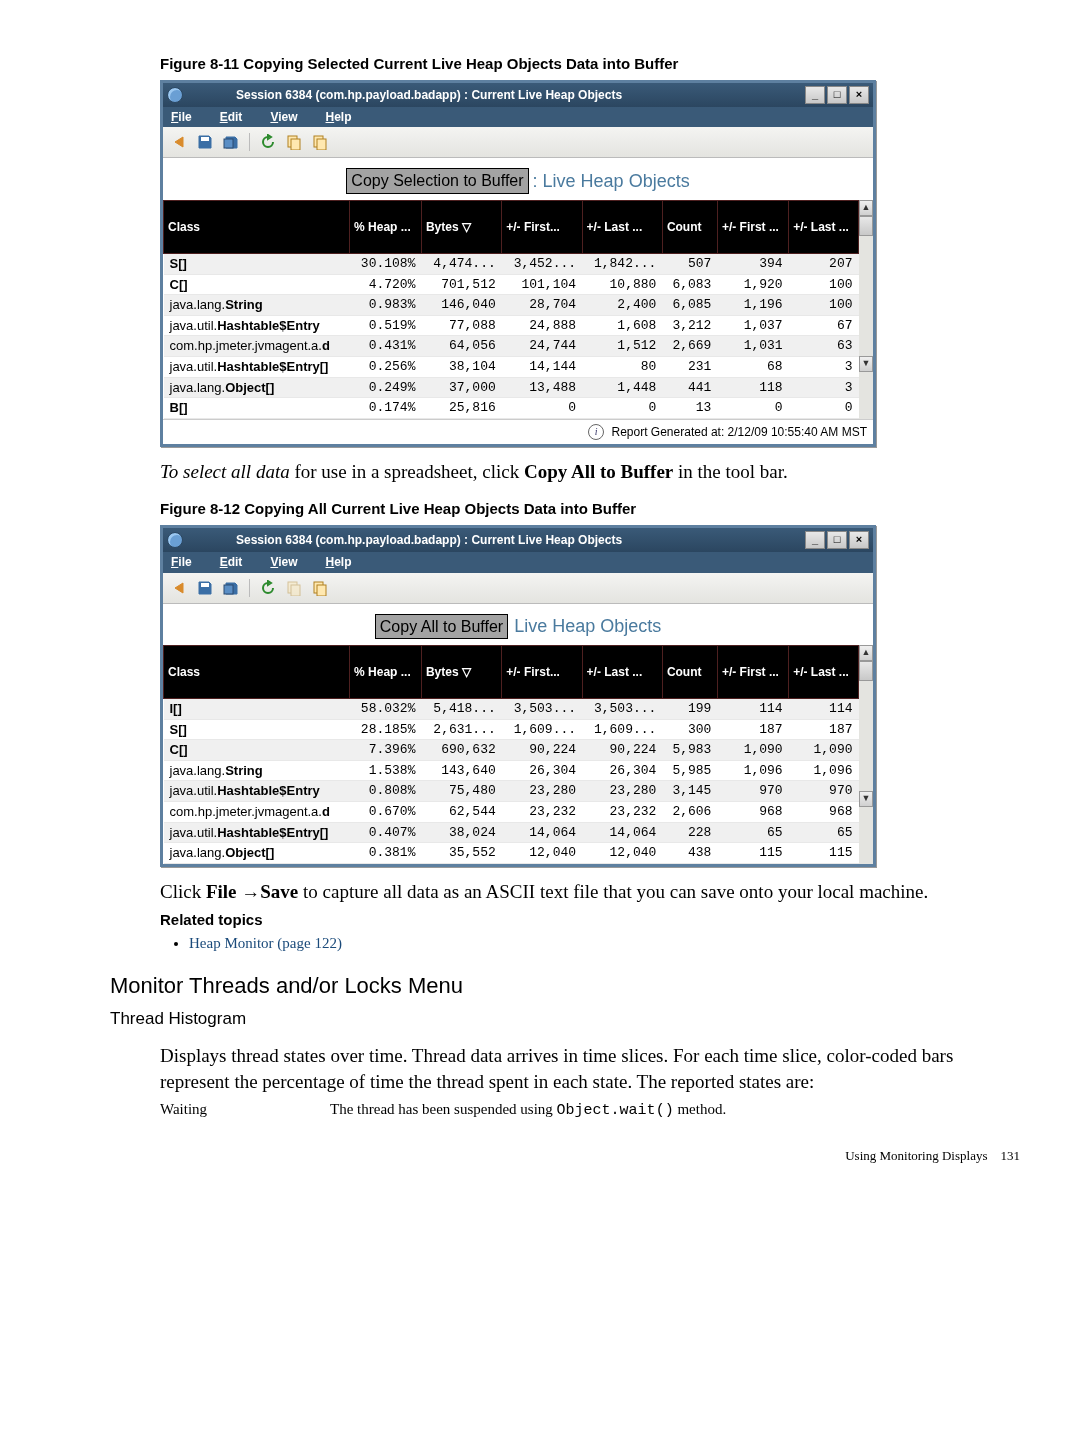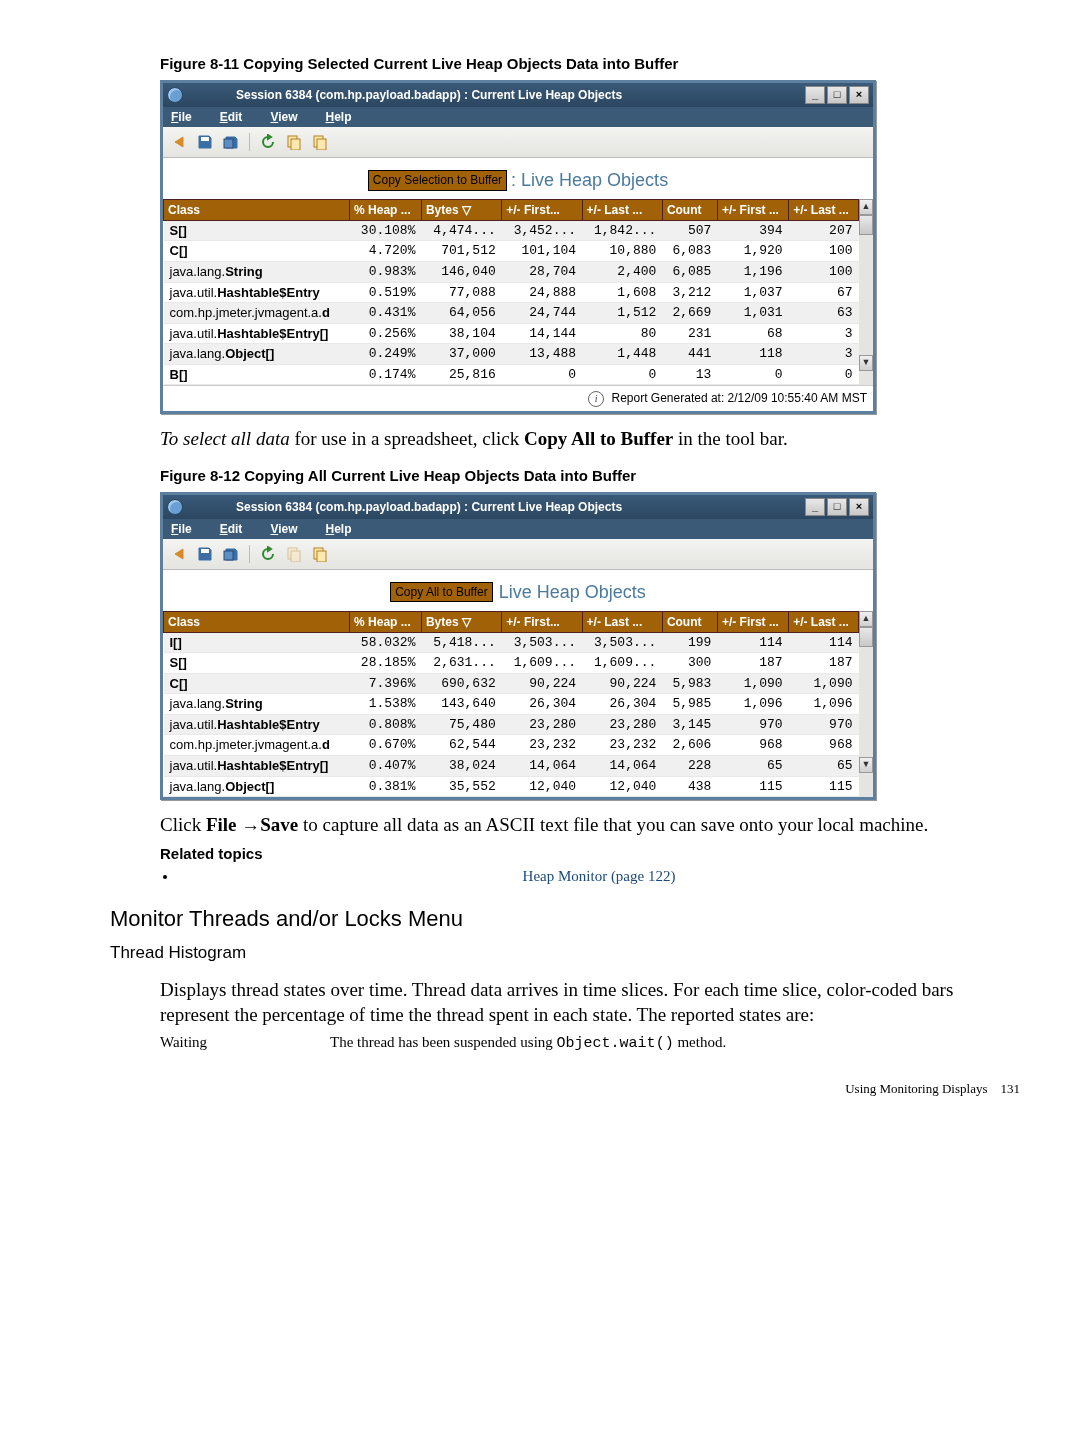--- a/index.html
+++ b/index.html
@@ -71,47 +71,47 @@
   }
   .tb-icon {
     width:18px;height:18px;border:1px solid transparent;
     display:flex;align-items:center;justify-content:center;
     border-radius:2px;
   }
   .tb-sep {
     width:1px;height:18px;background:#bbb;margin:0 2px;
   }
   .tooltip-box {
-    background: #a16207;
+    background: #a3a3a3;
     border: 1px solid #000;
     padding: 1px 4px;
-    font-size: 12px;
+    font-size: 16px;
     font-family: Arial,sans-serif;
   }
   .heap-title {
     color: #4a7a9e;
     font-size: 18px;
     margin-left: 4px;
     font-family: Arial,sans-serif;
   }
   .heap-title-row {
     display:flex;align-items:center;justify-content:center;
     padding: 10px 6px 6px 6px;background:#fff;
   }
   .data-table {
     width: 100%;
     border-collapse: collapse;
     font-size: 12px;
   }
   .data-table th {
-    background: #a16207;
+    background: #000000;
     color: #fff;
     font-weight: bold;
     text-align: left;
-    padding: 2px 4px;
+    padding: 18px 4px;
     border: 1px solid #4e2020;
     font-family: Arial,sans-serif;
     white-space: nowrap;
   }
   .data-table td {
     padding: 1px 6px;
     border-bottom: 1px solid #e8e8e8;
     font-family: "Courier New", monospace;
     font-size: 13px;
     text-align: right;
@@ -157,21 +157,21 @@
   }
   .body-text i { font-style: italic; }
   .related-heading {
     font-family: Arial,sans-serif;font-weight:bold;font-size:15px;
     margin-top:6px;
   }
   .link {
     color: #1a4a7a;
   }
   ul.rel { margin: 2px 0 10px 18px; padding: 0; }
-  ul.rel li { list-style: disc; margin:2px 0;text-align:center; }
+  ul.rel li { list-style: disc; margin:2px 11px; }
   h2.section {
     font-family: Arial,sans-serif;font-weight:normal;font-size:22px;
     margin: 18px 0 6px -50px;
   }
   h3.subsection {
     font-family: Arial,sans-serif;font-weight:normal;font-size:17px;
     margin: 8px 0 4px -50px;
   }
   .dl { display:flex; margin:2px 0; }
   .dl .term { width:170px; flex-shrink:0; }

